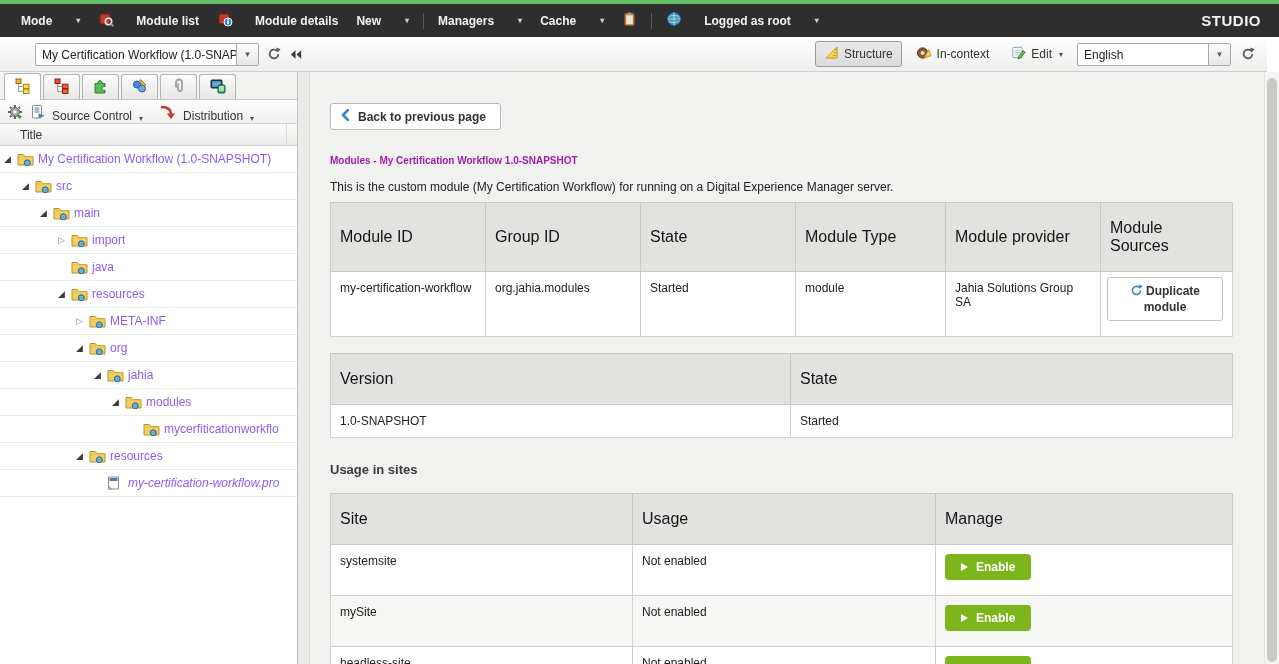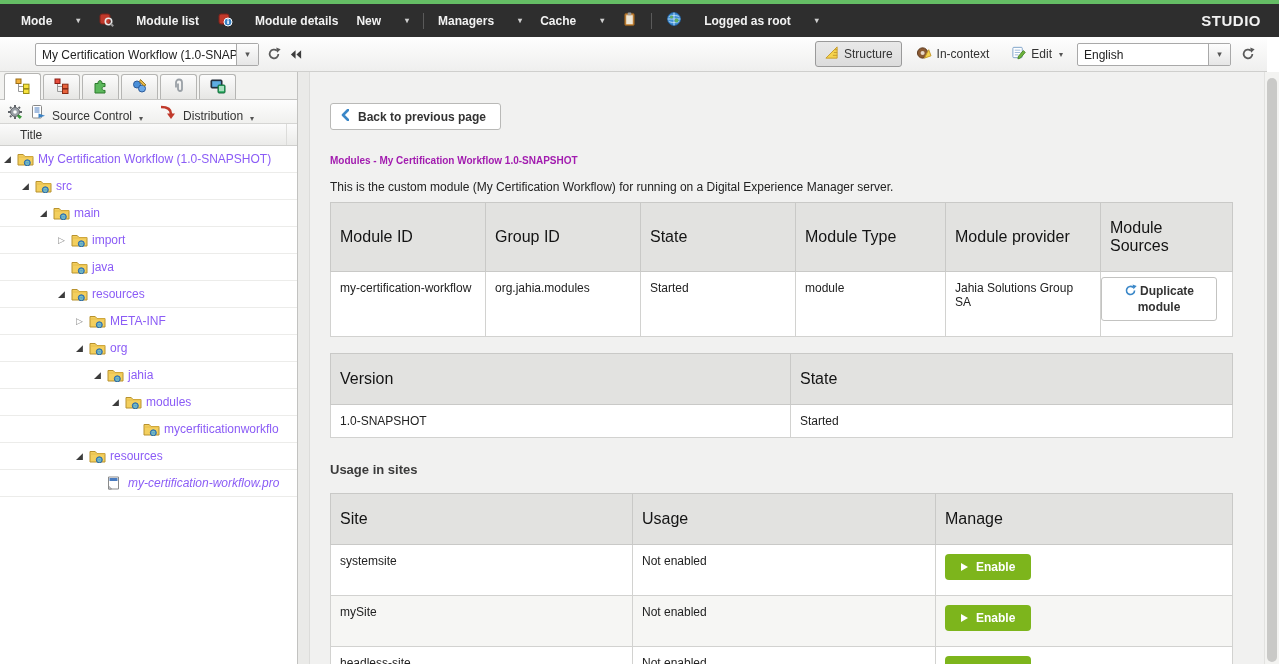--- a/index.html
+++ b/index.html
@@ -470,21 +470,21 @@
             <th>Module Sources</th>
           </tr>
         </thead>
       <tbody>
         <tr>
           <td>my-certification-workflow</td>
           <td>org.jahia.modules</td>
           <td>Started</td>
           <td>module</td>
           <td>Jahia Solutions Group SA</td>
-          <td style="padding:5px 0;">
+          <td style="padding:5px 6px;">
             <button id="dup-btn"><svg width="13" height="13" viewBox="0 0 16 16">
                   <path d="M13 8a5 5 0 1 1-1.6-3.7" fill="none" stroke="#3a87c8" stroke-width="2"></path>
                   <polygon points="10.6,0.6 15.6,2.6 11.6,6.6" fill="#3a87c8"></polygon>
                 </svg><span>Duplicate module</span></button>
           </td>
         </tr>
       </tbody>
     </table>
 
     <table id="versions-table">

